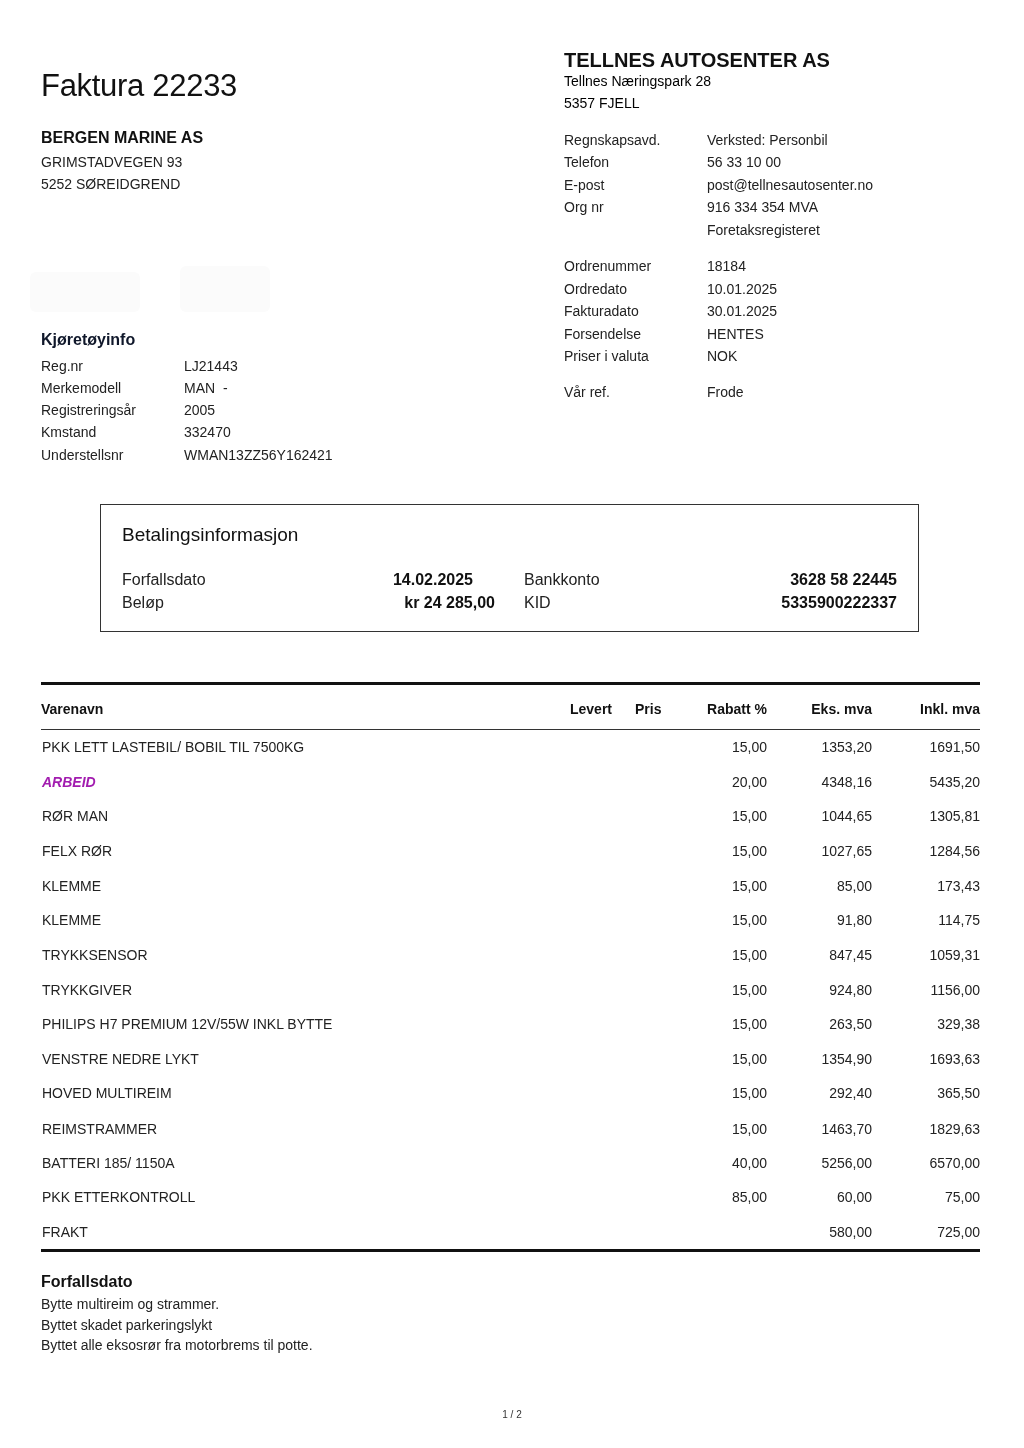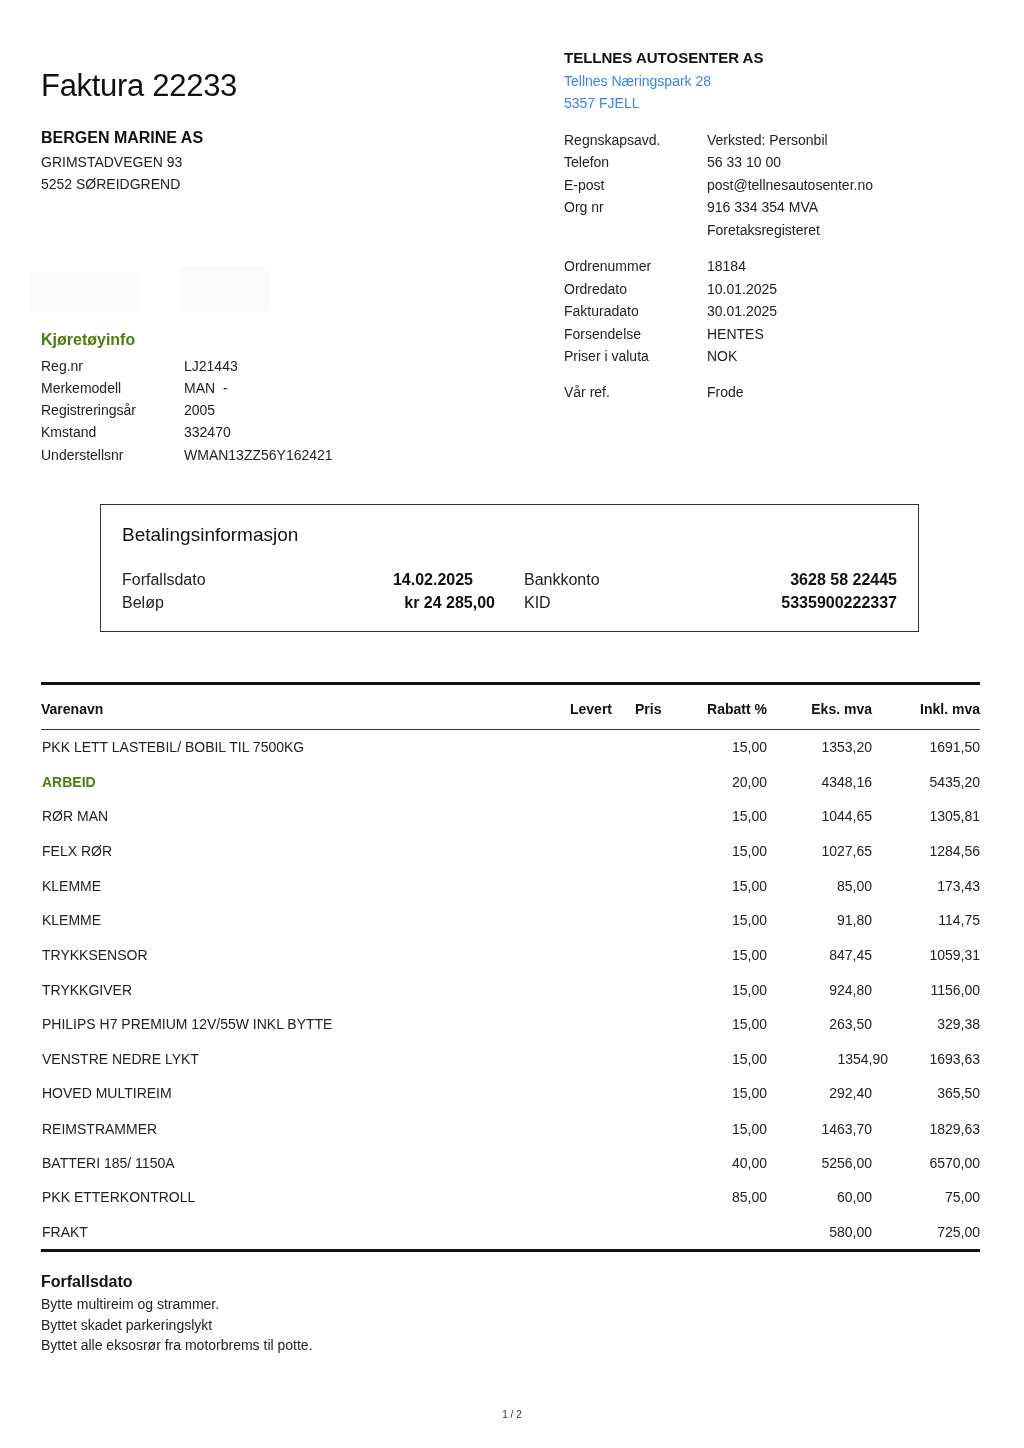--- a/index.html
+++ b/index.html
@@ -6,47 +6,47 @@
   body {
     width: 1024px; height: 1448px; position: relative; overflow: hidden;
     font-family: "Liberation Sans", "DejaVu Sans", sans-serif;
     color: #1a1a1a;
   }
   .abs { position: absolute; }
   .title { left: 41px; top: 68px; font-size: 31px; color: #111; letter-spacing: -0.3px; }
   .cust-name { left: 41px; top: 129px; font-size: 16px; font-weight: 600; color: #111; }
   .cust-line { left: 41px; font-size: 14px; color: #222; }
 
-  .sup-name { left: 564px; top: 49px; font-size: 15px; font-weight: 600; color: #111; }
-  .sup-line { left: 564px; font-size: 14px; color: #3b82f6; }
+  .sup-name { left: 564px; top: 49px; font-size: 20px; font-weight: 600; color: #111; }
+  .sup-line { left: 564px; font-size: 14px; color: #000000; }
 
   .kv { position: absolute; font-size: 14px; color: #222; }
   .kv .k { position: absolute; left: 0; white-space: nowrap; }
   .kv .v { position: absolute; white-space: nowrap; }
 
   .faded-logo { position:absolute; background:#fbfbfb; border-radius:6px; }
 
-  .veh-title { left: 41px; top: 331px; font-size: 16px; font-weight: 600; color: #4d7c0f; }
+  .veh-title { left: 41px; top: 331px; font-size: 16px; font-weight: 600; color: #0f172a; }
 
   .pay-box {
     position: absolute; left: 100px; top: 504px; width: 819px; height: 128px;
     border: 1.5px solid #333; box-sizing: border-box;
   }
   .pay-title { position:absolute; left: 21px; top: 19px; font-size: 19px; color: #111; }
   .pay-row { position:absolute; font-size: 16px; color:#222; }
   .pay-val { position:absolute; font-size: 16px; font-weight: 600; color:#111; text-align:right; white-space:nowrap; }
 
   .tbl-top { position:absolute; left:41px; top:682px; width:939px; height:3px; background:#111; }
   .tbl-hdr-line { position:absolute; left:41px; top:729px; width:939px; height:1px; background:#333; }
   .tbl-bottom { position:absolute; left:41px; top:1249px; width:939px; height:3px; background:#111; }
   .th { position:absolute; top:701px; font-size:14px; font-weight:600; color:#111; white-space:nowrap; }
   .row { position:absolute; left:0; width:1024px; height:20px; font-size:14px; color:#222; }
   .row .c { position:absolute; white-space:nowrap; top:0; }
   .row .r { text-align:right; }
-  .bold { font-weight: 600; color:#4d7c0f; }
+  .bold { font-weight: 600; color:#a21caf;font-style:italic; }
 
   .ft-title { left:41px; top:1273px; font-size:16px; font-weight:600; color:#111; }
   .ft-line { left:41px; font-size:14px; color:#222; }
   .pager { left:0; width:1024px; top:1409px; font-size:10px; color:#333; text-align:center; }
 </style>
 </head>
 <body>
 
 <div class="abs title">Faktura 22233</div>
 <div class="abs cust-name">BERGEN MARINE AS</div>
@@ -199,21 +199,21 @@
 </div>
 <div class="row" style="top:1016px">
   <span class="c" style="left:42px">PHILIPS H7 PREMIUM 12V/55W INKL BYTTE</span>
   <span class="c r" style="right:257px">15,00</span>
   <span class="c r" style="right:152px">263,50</span>
   <span class="c r" style="right:44px">329,38</span>
 </div>
 <div class="row" style="top:1051px">
   <span class="c" style="left:42px">VENSTRE NEDRE LYKT</span>
   <span class="c r" style="right:257px">15,00</span>
-  <span class="c r" style="right:136px">1354,90</span>
+  <span class="c r" style="right:152px">1354,90</span>
   <span class="c r" style="right:44px">1693,63</span>
 </div>
 <div class="row" style="top:1085px">
   <span class="c" style="left:42px">HOVED MULTIREIM</span>
   <span class="c r" style="right:257px">15,00</span>
   <span class="c r" style="right:152px">292,40</span>
   <span class="c r" style="right:44px">365,50</span>
 </div>
 <div class="row" style="top:1121px">
   <span class="c" style="left:42px">REIMSTRAMMER</span>

